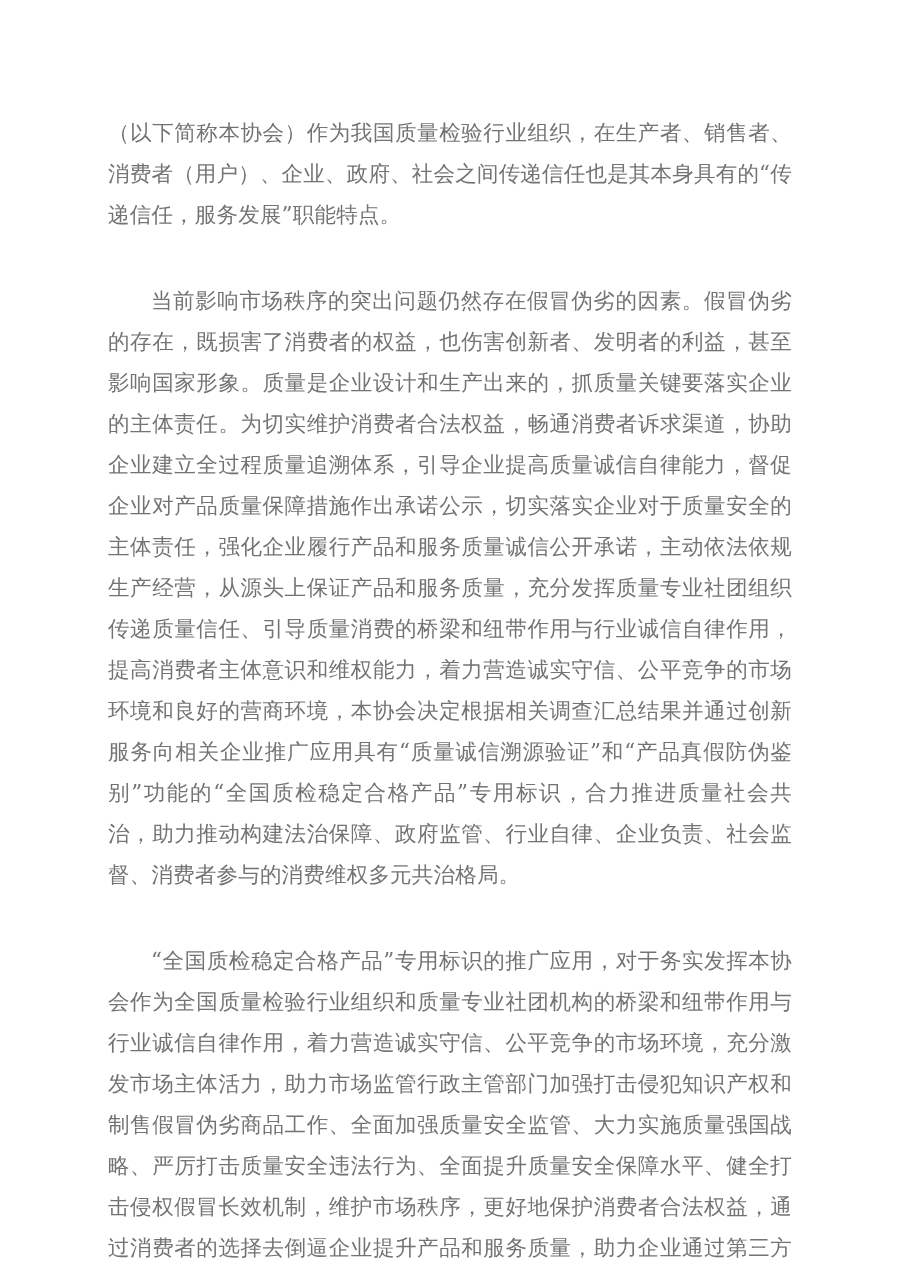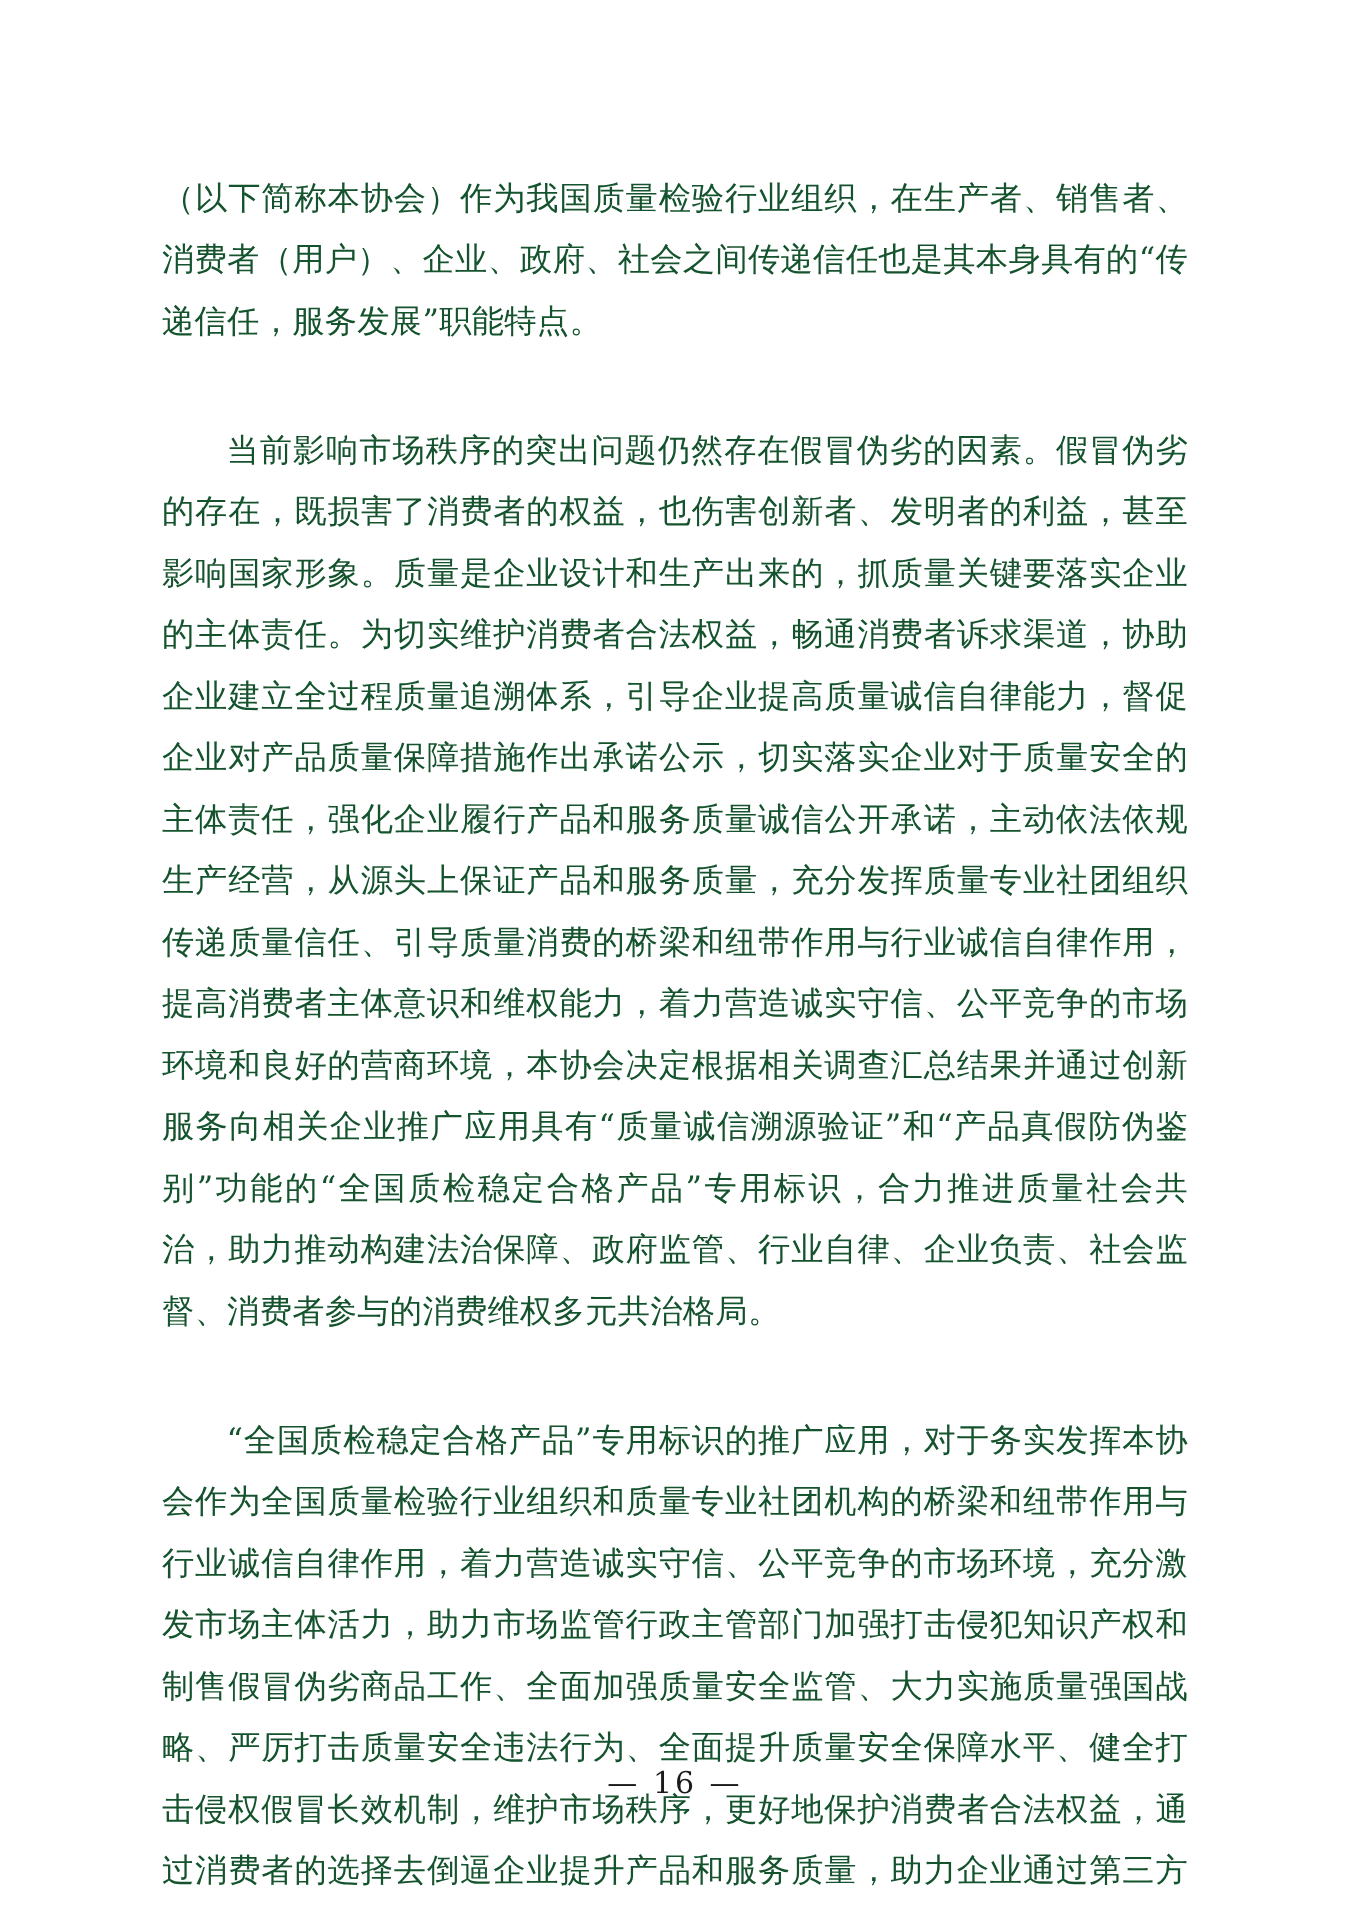--- a/index.html
+++ b/index.html
@@ -22,21 +22,21 @@
   .content {
     position: absolute;
     left: 108px;
     top: 112px;
     width: 684px;
   }
   .para {
     margin: 0 0 2px 0;
     font-size: 21.5px;
     line-height: 41px;
-    color: #14532d;
+    color: #737373;
     text-align: justify;
     text-justify: inter-ideograph;
     letter-spacing: 0.2px;
     font-family: "DejaVu Serif", "Liberation Serif", serif;
   }
   .para.indent {
     text-indent: 2em;
     margin-top: 45px;
   }
   .footer {
@@ -56,16 +56,13 @@
 </head>
 <body>
 
 <div class="page">
   <div class="content">
     <p class="para">（以下简称本协会）作为我国质量检验行业组织，在生产者、销售者、消费者（用户）、企业、政府、社会之间传递信任也是其本身具有的“传递信任，服务发展”职能特点。</p>
     <p class="para indent">当前影响市场秩序的突出问题仍然存在假冒伪劣的因素。假冒伪劣的存在，既损害了消费者的权益，也伤害创新者、发明者的利益，甚至影响国家形象。质量是企业设计和生产出来的，抓质量关键要落实企业的主体责任。为切实维护消费者合法权益，畅通消费者诉求渠道，协助企业建立全过程质量追溯体系，引导企业提高质量诚信自律能力，督促企业对产品质量保障措施作出承诺公示，切实落实企业对于质量安全的主体责任，强化企业履行产品和服务质量诚信公开承诺，主动依法依规生产经营，从源头上保证产品和服务质量，充分发挥质量专业社团组织传递质量信任、引导质量消费的桥梁和纽带作用与行业诚信自律作用，提高消费者主体意识和维权能力，着力营造诚实守信、公平竞争的市场环境和良好的营商环境，本协会决定根据相关调查汇总结果并通过创新服务向相关企业推广应用具有“质量诚信溯源验证”和“产品真假防伪鉴别”功能的“全国质检稳定合格产品”专用标识，合力推进质量社会共治，助力推动构建法治保障、政府监管、行业自律、企业负责、社会监督、消费者参与的消费维权多元共治格局。</p>
     <p class="para indent">“全国质检稳定合格产品”专用标识的推广应用，对于务实发挥本协会作为全国质量检验行业组织和质量专业社团机构的桥梁和纽带作用与行业诚信自律作用，着力营造诚实守信、公平竞争的市场环境，充分激发市场主体活力，助力市场监管行政主管部门加强打击侵犯知识产权和制售假冒伪劣商品工作、全面加强质量安全监管、大力实施质量强国战略、严厉打击质量安全违法行为、全面提升质量安全保障水平、健全打击侵权假冒长效机制，维护市场秩序，更好地保护消费者合法权益，通过消费者的选择去倒逼企业提升产品和服务质量，助力企业通过第三方质量专业机构和质量检验行业组织的比较优势去传递质量信任、引导质量消费，切实提振消费信心，为无忧消费保驾护航，让人民群众买得放心、吃得安心、用得舒心，切实满足人民日益增长的美好生活需要，均具有重要的意义。</p>
 
   </div>
-  <div class="footer">
-    <span class="page-number">— 16 —</span>
-  </div>
 </div>
 
 </body></html>

